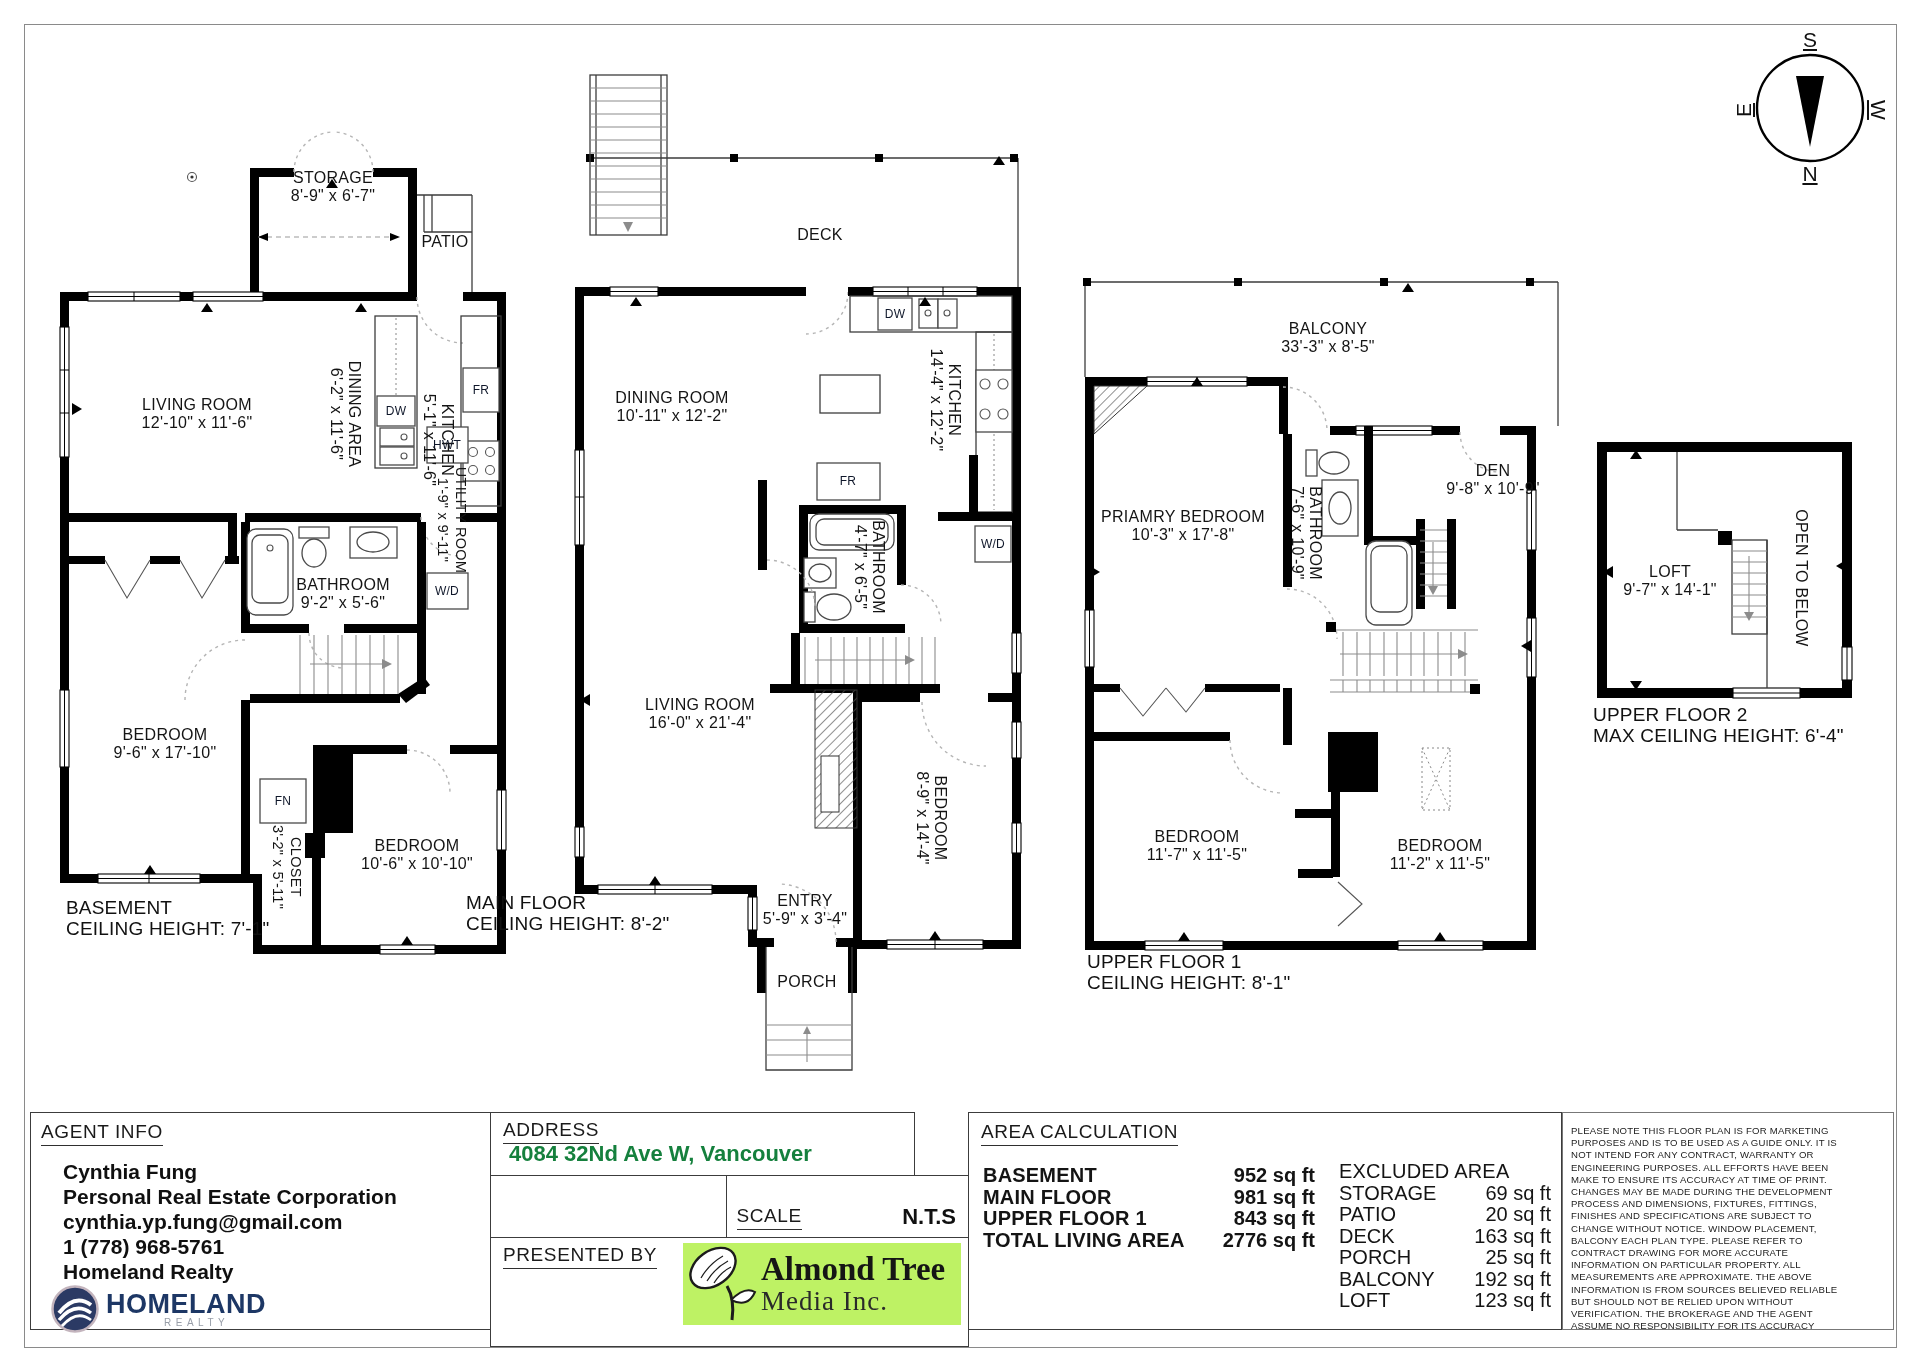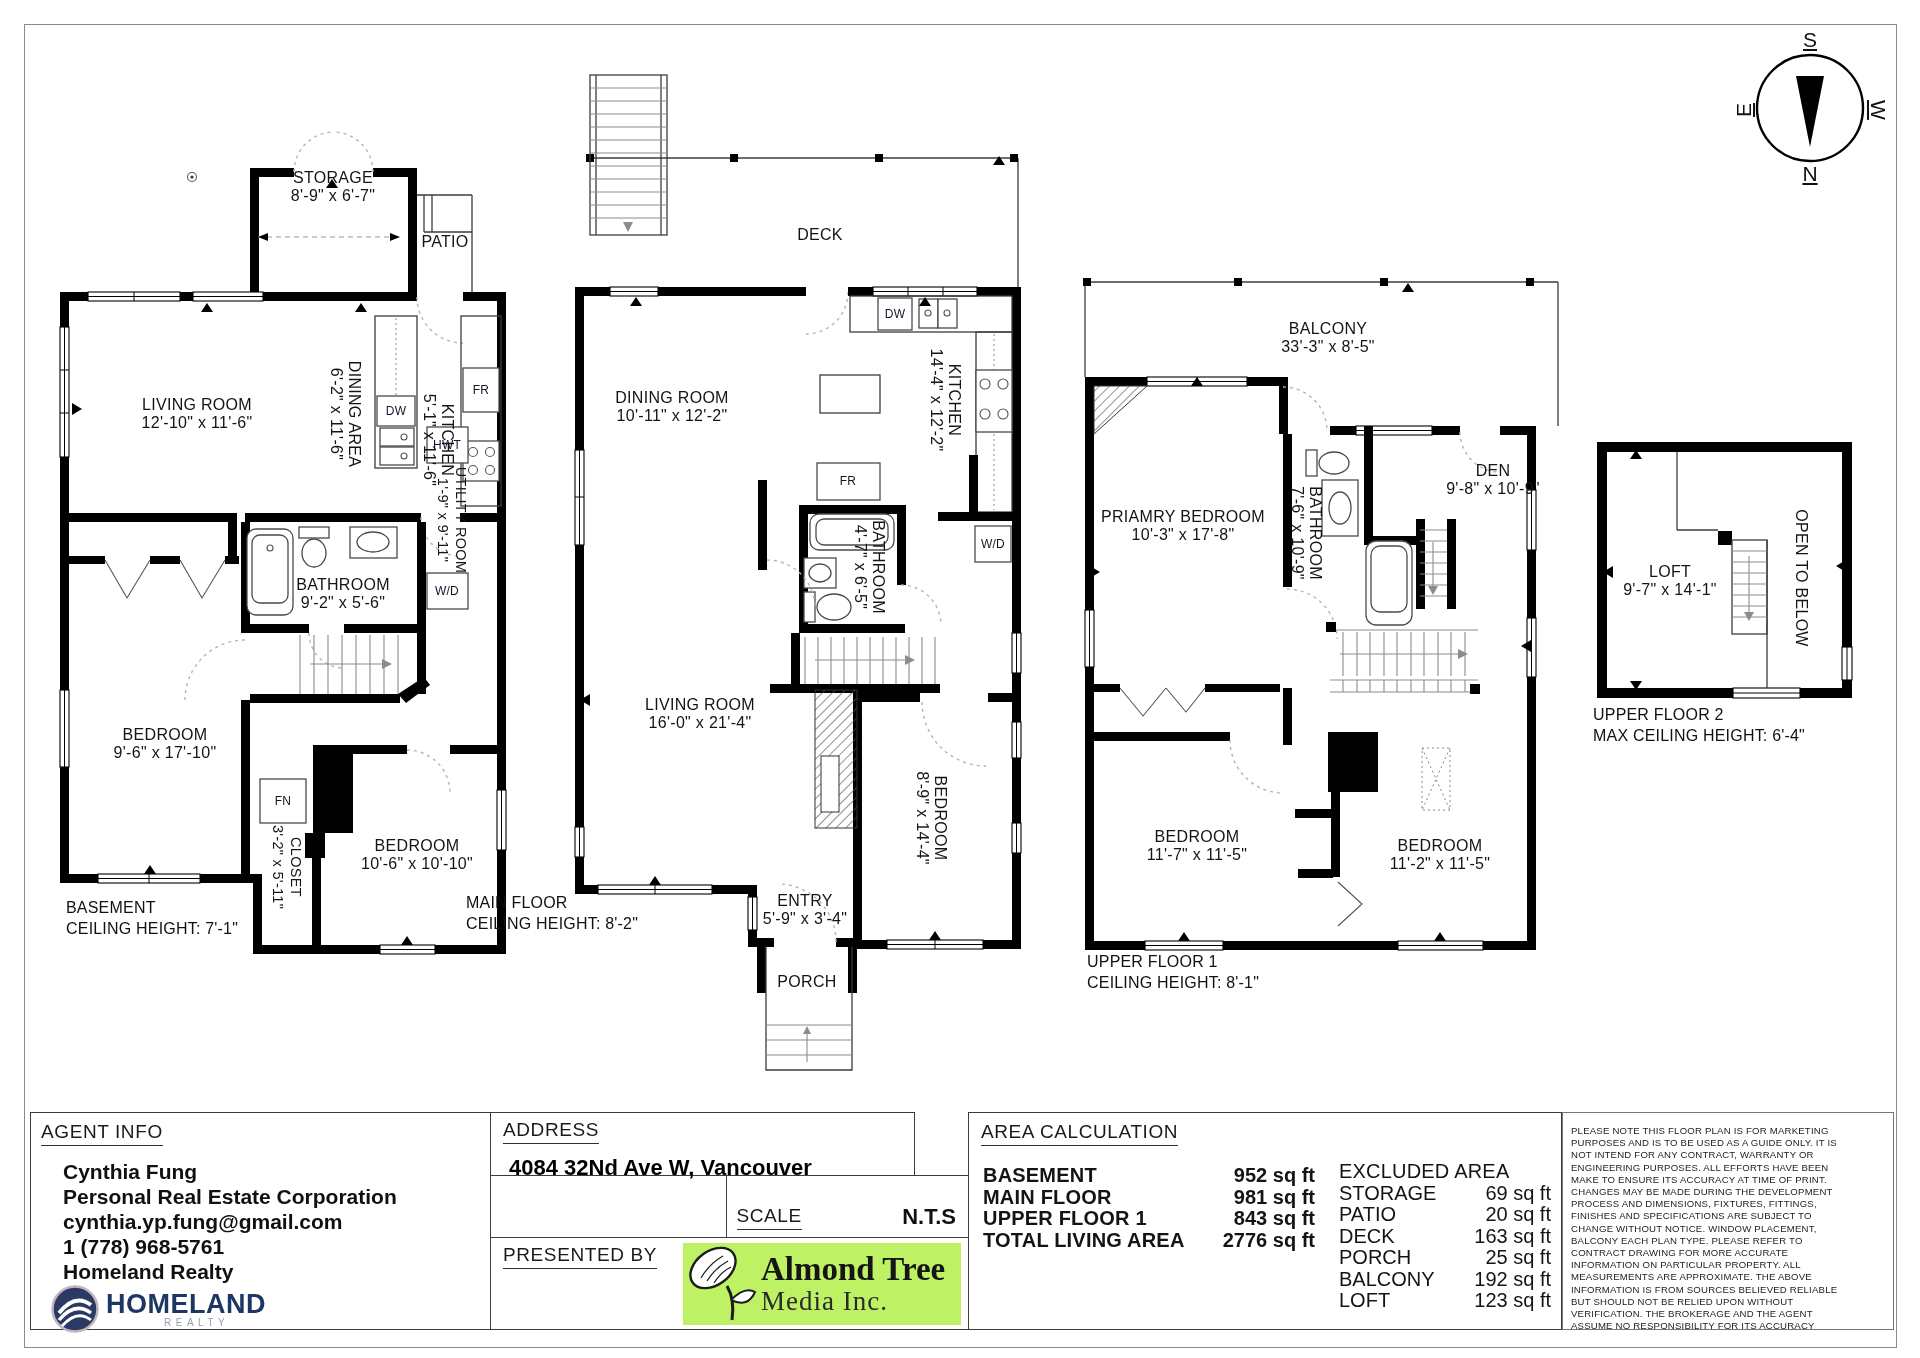--- a/index.html
+++ b/index.html
@@ -15,29 +15,29 @@
   .fx{fill:#fff;stroke:#4a4a4a;stroke-width:1.3;}
   .dsh{fill:none;stroke:#b5b5b5;stroke-width:1.4;stroke-dasharray:3,4;}
   .dot{fill:none;stroke:#888;stroke-width:1;stroke-dasharray:2,3;}
   .stx{fill:none;stroke:#8c8c8c;stroke-width:1.1;}
   .ar{fill:#8c8c8c;}
   .mk{fill:#000;}
   .dim{fill:none;stroke:#999;stroke-width:1;stroke-dasharray:5,4;}
   .lbl{position:absolute;transform:translate(-50%,-50%);text-align:center;font-size:16px;line-height:18px;letter-spacing:.3px;white-space:nowrap;color:#141414;}
   .lbl.v{transform:translate(-50%,-50%) rotate(90deg);}
   .fxlbl{position:absolute;transform:translate(-50%,-50%);font-size:12px;letter-spacing:.2px;white-space:nowrap;color:#0f172a;}
-  .ftitle{position:absolute;font-size:16px;line-height:20.5px;letter-spacing:.2px;white-space:nowrap;color:#111;}
+  .ftitle{position:absolute;font-size:19px;line-height:20.5px;letter-spacing:.2px;white-space:nowrap;color:#111;}
   .cdir{position:absolute;font-size:21px;color:#111;text-decoration:underline;transform:translate(-50%,-50%);}
   .cdir.rl{transform:translate(-50%,-50%) rotate(-90deg);}
   .cdir.rr{transform:translate(-50%,-50%) rotate(90deg);}
   
   .fbox{position:absolute;border:1.5px solid #3c3c3c;background:#fff;box-sizing:border-box;}
   .fhead{display:inline-block;font-size:19px;letter-spacing:.6px;color:#1a1a1a;border-bottom:1.5px solid #2f2f2f;padding-bottom:2px;}
   .agent-lines{position:absolute;left:32px;top:46px;font-weight:bold;font-size:21px;line-height:25px;color:#101010;}
-  .addr-val{position:absolute;left:18px;top:42px;font-weight:bold;font-size:22px;color:#000000;}
+  .addr-val{position:absolute;left:18px;top:28px;font-weight:bold;font-size:22px;color:#15803d;}
   .cell-val{font-weight:bold;font-size:22px;color:#101010;}
   .arow{display:flex;width:332px;line-height:21.5px;font-size:20px;}
   .arow .al{flex:1;font-weight:bold;letter-spacing:.2px;}
   .arow .av{width:115px;text-align:right;font-weight:bold;}
   .erow{display:flex;width:212px;line-height:21.5px;font-size:20px;}
   .erow .el{flex:1;}
   .erow .ev{width:92px;text-align:right;}
   .disc{position:absolute;left:8px;top:12px;width:285px;font-size:9.6px;line-height:12.2px;letter-spacing:.2px;color:#1c1c1c;}
   .logo-ht{font-weight:bold;font-size:27px;letter-spacing:.5px;color:#1d3765;line-height:26px;}
   .logo-hr{font-size:10px;letter-spacing:4.5px;color:#989ea8;margin-left:58px;}
@@ -566,21 +566,21 @@
   </div>
 
   <div class="fbox" style="left:490px;top:1112px;width:425px;height:64px;">
     <div style="position:absolute;left:12px;top:6px;"><span class="fhead">ADDRESS</span></div>
     <div class="addr-val">4084 32Nd Ave W, Vancouver</div>
   </div>
   <div class="fbox" style="left:725.5px;top:1174.5px;width:243.5px;height:64px;">
     <div style="position:absolute;left:10px;bottom:8px;"><span class="fhead">SCALE</span></div>
     <div class="cell-val" style="position:absolute;right:12px;bottom:8px;margin-left:24px;">N.T.S</div>
   </div>
-  <div class="fbox" style="left:490px;top:1237px;width:479px;height:93px;">
+  <div class="fbox" style="left:490px;top:1237px;width:479px;height:110px;">
     <div style="position:absolute;left:12px;top:6px;"><span class="fhead">PRESENTED BY</span></div>
     <div style="position:absolute;left:192px;top:5px;width:278px;height:82px;background:#bef264;display:flex;align-items:center;font-family:Liberation Serif, serif;">
       <svg width="74" height="80" viewBox="0 0 74 80" style="position:static;">
         <ellipse cx="30" cy="24" rx="25" ry="17" transform="rotate(-36 30 24)" fill="#fff" stroke="#1c1c1c" stroke-width="2.4"></ellipse>
         <path d="M18,34 Q26,20 40,12 M24,37 Q32,24 45,17 M31,39 Q38,28 48,23" fill="none" stroke="#1c1c1c" stroke-width="1.2"></path>
         <path d="M44,42 C50,52 51,62 49,76" fill="none" stroke="#1c1c1c" stroke-width="3"></path>
         <path d="M48,56 q14,-14 24,-8 q-7,16 -24,8" fill="#fff" stroke="#1c1c1c" stroke-width="2"></path>
       </svg>
       <div style="margin-left:4px;">
         <div class="at-t1">Almond Tree</div>

